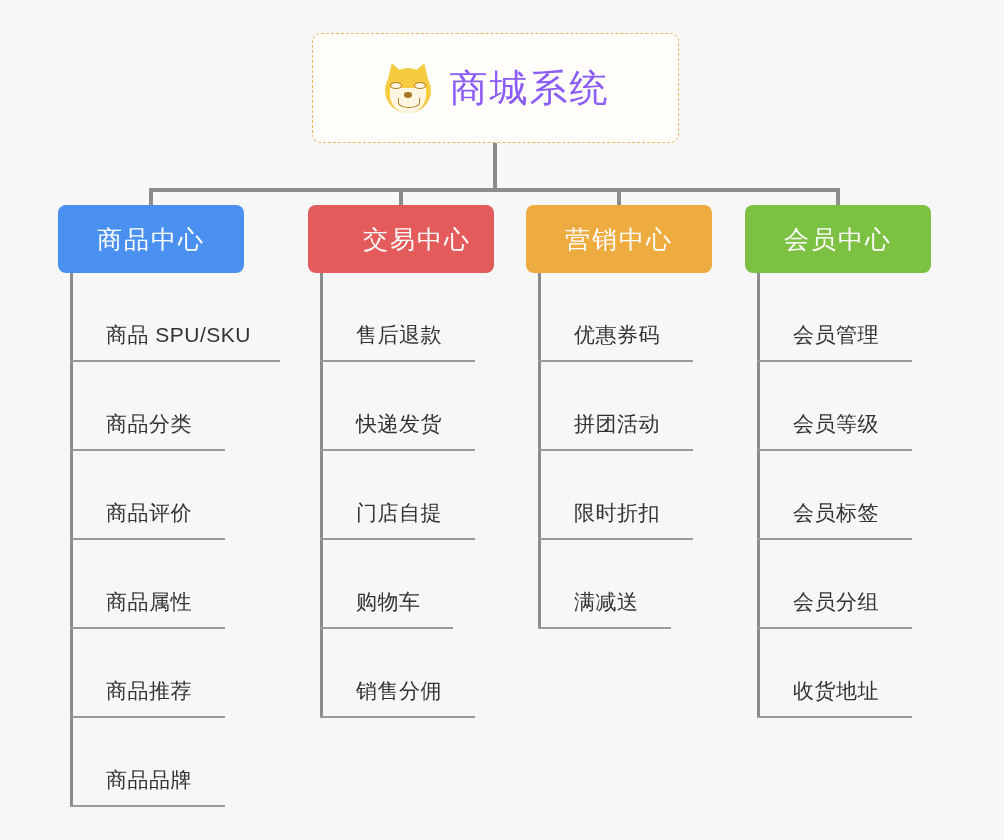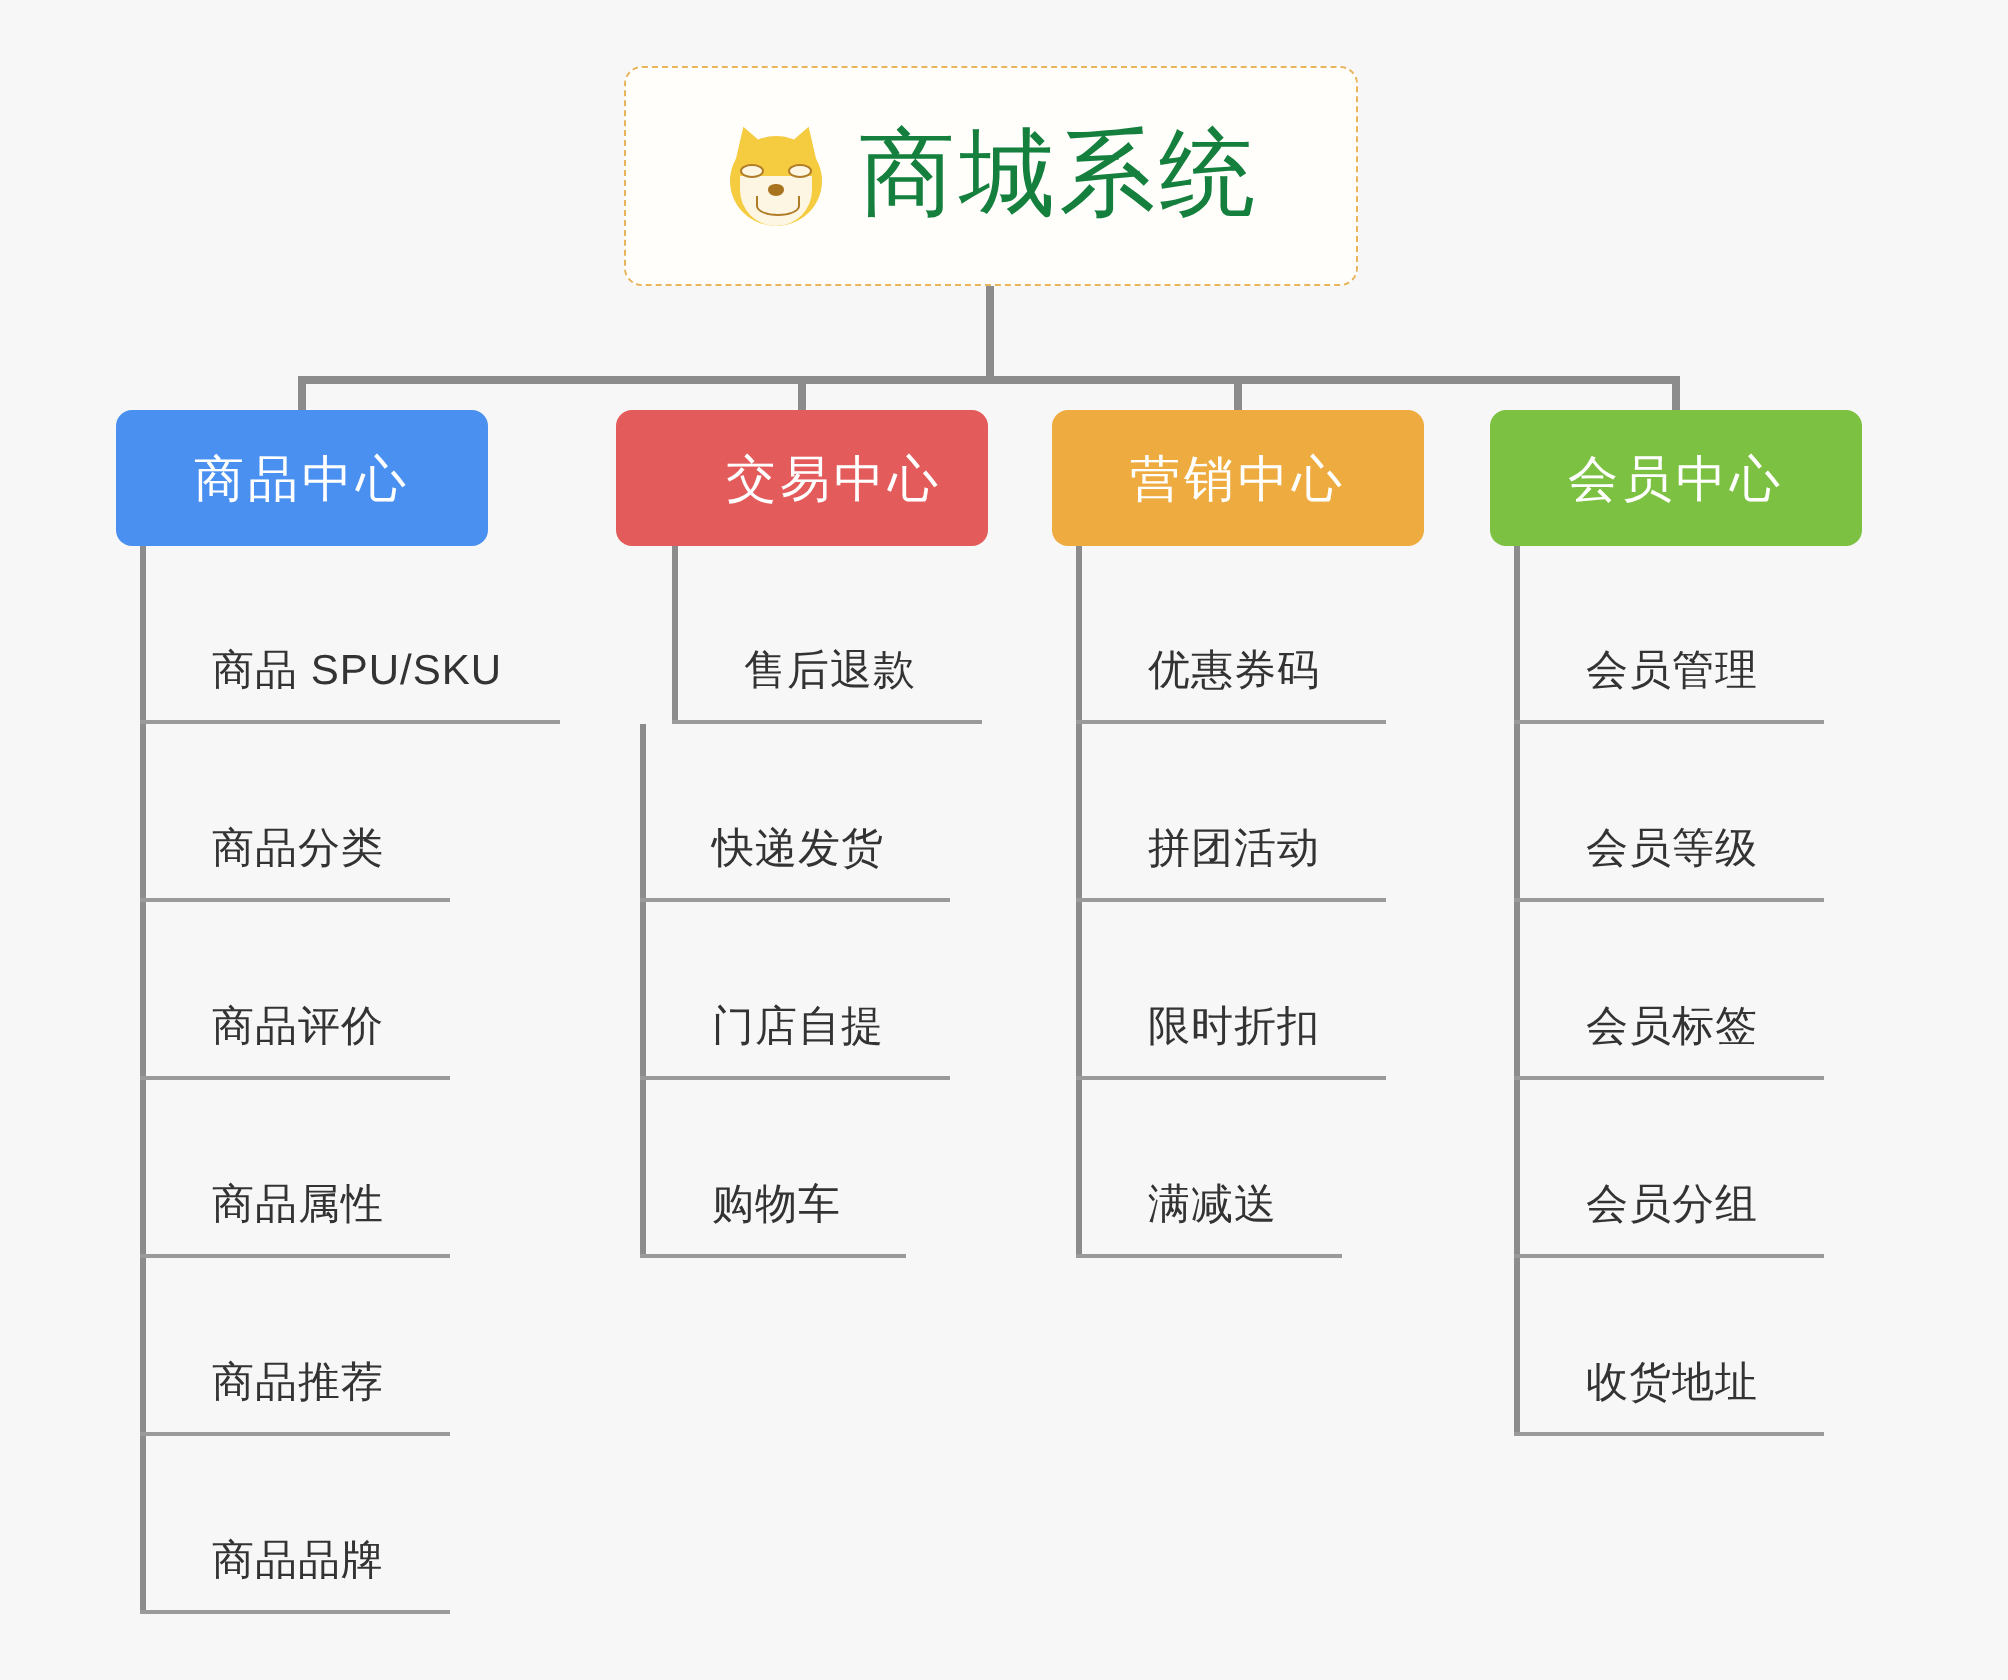--- a/index.html
+++ b/index.html
@@ -30,22 +30,22 @@
     box-sizing: border-box;
     background: #fffefb;
     border: 1px dashed #e8b55c;
     border-radius: 9px;
     display: flex;
     align-items: center;
     justify-content: center;
     gap: 16px;
   }
   .root-title {
-    font-size: 48px;
-    color: #15803d;
+    font-size: 38px;
+    color: #8b5cf6;
     letter-spacing: 2px;
     line-height: 1;
     white-space: nowrap;
     font-family: Liberation Serif, serif;
   }
 
   
   .shiba {
     position: relative;
     width: 52px;
@@ -216,36 +216,40 @@
           </div>
           <div class="leaf" style="border-left-color: rgb(140, 140, 140);">
             <div class="leaf-label">商品品牌</div>
             <div class="leaf-underline" style="width: 155px;"></div>
           </div>
         </div>
       </div>
       <div class="column" style="left: 308px;">
         <div class="cat-header" style="background: rgb(227, 91, 91); padding-left: 32px;">交易中心</div>
         <div class="leaf-list">
-          <div class="leaf" style="border-left-color: rgb(140, 140, 140); margin-left: 16px;">
+          <div class="leaf" style="border-left-color: rgb(140, 140, 140);">
             <div class="leaf-label">售后退款</div>
             <div class="leaf-underline" style="width: 155px;"></div>
           </div>
           <div class="leaf" style="border-left-color: rgb(140, 140, 140);">
             <div class="leaf-label">快递发货</div>
             <div class="leaf-underline" style="width: 155px;"></div>
           </div>
           <div class="leaf" style="border-left-color: rgb(140, 140, 140);">
             <div class="leaf-label">门店自提</div>
             <div class="leaf-underline" style="width: 155px;"></div>
           </div>
           <div class="leaf" style="border-left-color: rgb(140, 140, 140);">
             <div class="leaf-label">购物车</div>
             <div class="leaf-underline" style="width: 133px;"></div>
           </div>
+          <div class="leaf" style="border-left-color: rgb(140, 140, 140);">
+            <div class="leaf-label">销售分佣</div>
+            <div class="leaf-underline" style="width: 155px;"></div>
+          </div>
         </div>
       </div>
       <div class="column" style="left: 526px;">
         <div class="cat-header" style="background: rgb(238, 171, 63);">营销中心</div>
         <div class="leaf-list">
           <div class="leaf" style="border-left-color: rgb(140, 140, 140);">
             <div class="leaf-label">优惠券码</div>
             <div class="leaf-underline" style="width: 155px;"></div>
           </div>
           <div class="leaf" style="border-left-color: rgb(140, 140, 140);">

